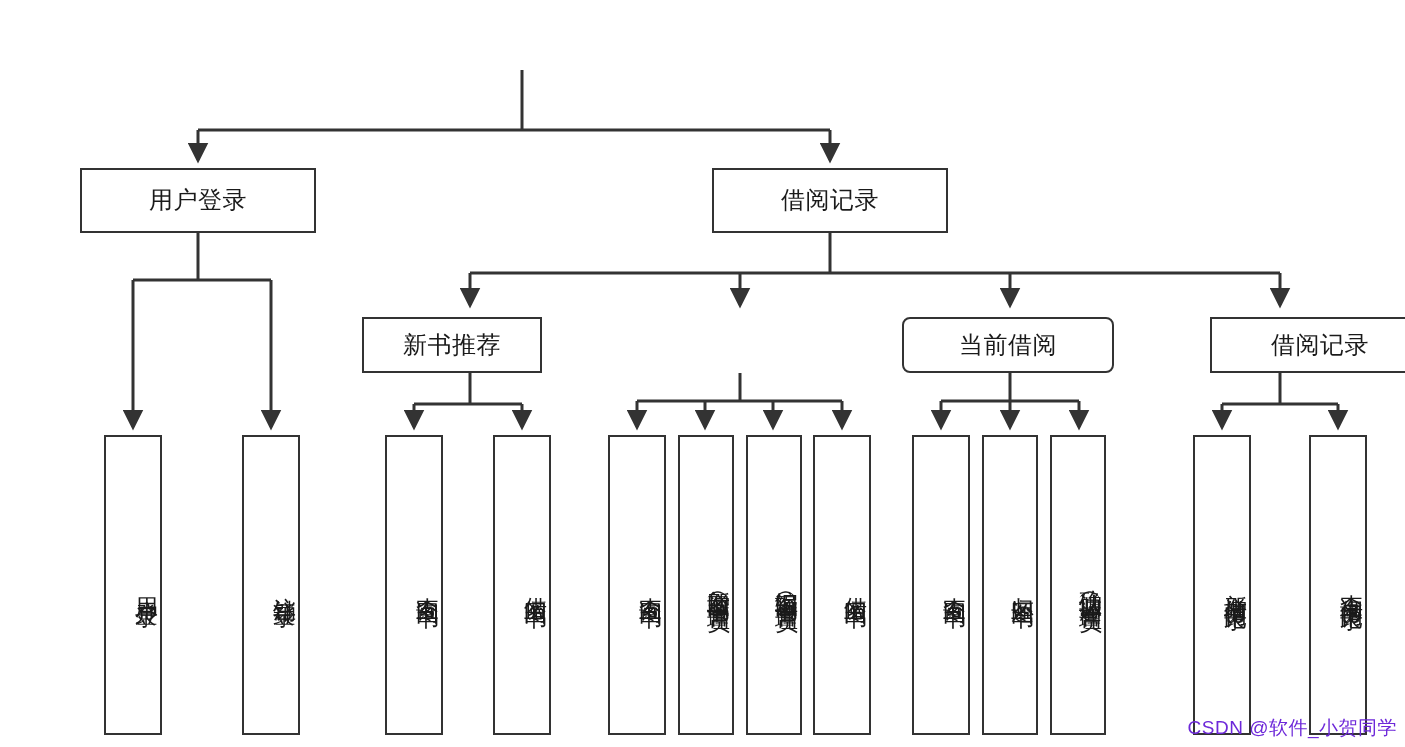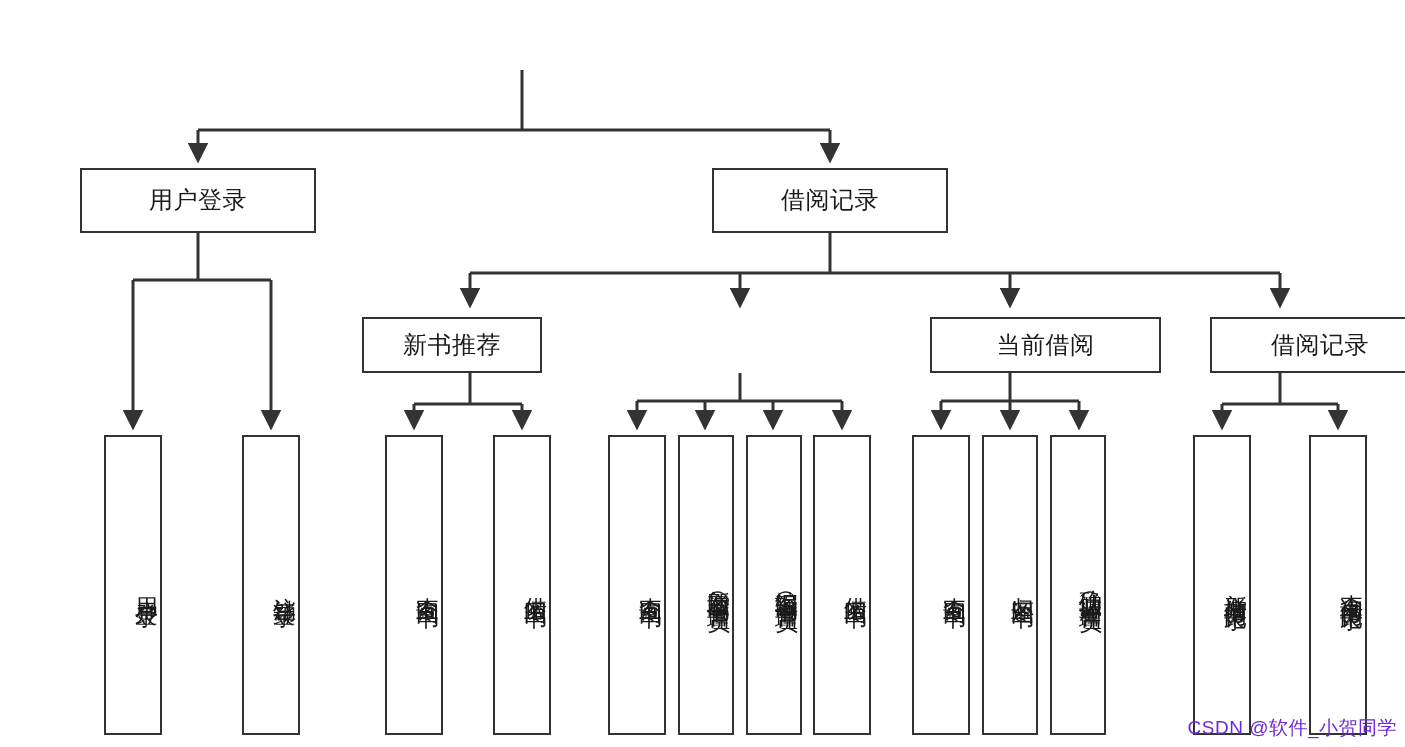--- a/index.html
+++ b/index.html
@@ -128,21 +128,21 @@
   <div class="node horiz" style="left:80px; top:168px; width:236px; height:65px;">
     <span class="label">用户登录</span>
   </div>
   <div class="node horiz" style="left:712px; top:168px; width:236px; height:65px;">
     <span class="label">借阅记录</span>
   </div>
 
   <div class="node horiz" style="left:362px; top:317px; width:180px; height:56px;">
     <span class="label">新书推荐</span>
   </div>
-  <div class="node horiz" style="left:930px; top:317px; width:231px; height:56px;">
+  <div class="node horiz" style="left:902px; top:317px; width:212px; height:56px;border-radius:8px;">
     <span class="label">当前借阅</span>
   </div>
   <div class="node horiz" style="left:1170px; top:317px; width:220px; height:56px;margin-left:40px;">
     <span class="label">借阅记录</span>
   </div>
 
   <div class="node vert" style="left:104px; top:435px; width:58px; height:300px;">
     <span class="label">用户登录</span>
   </div>
   <div class="node vert" style="left:242px; top:435px; width:58px; height:300px;">

